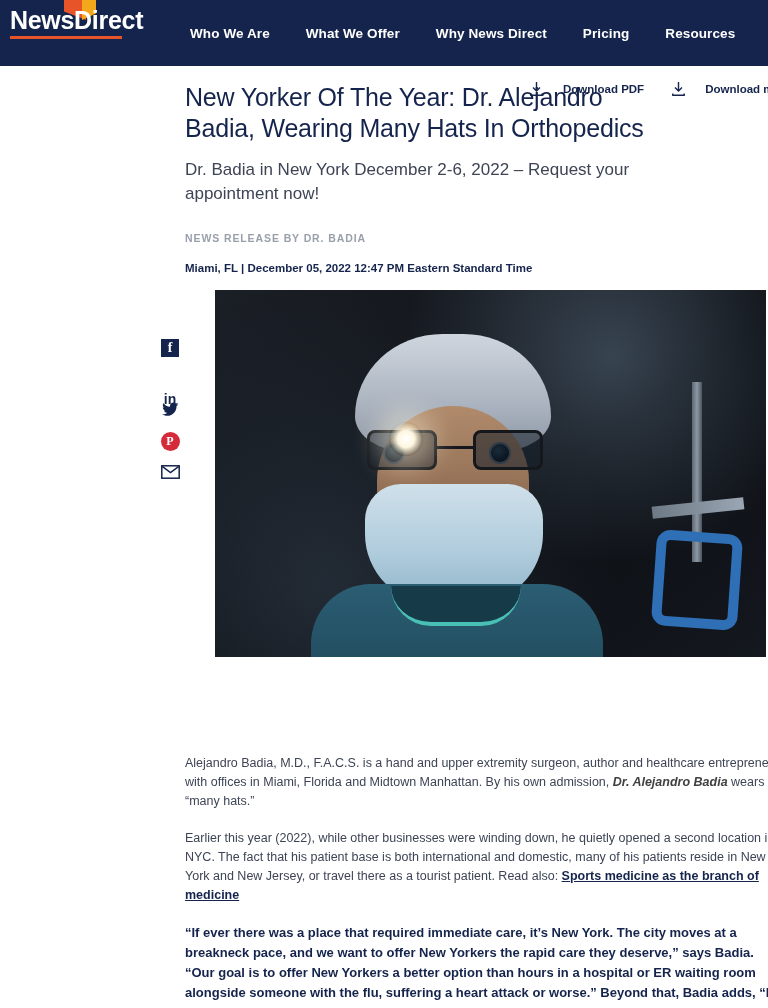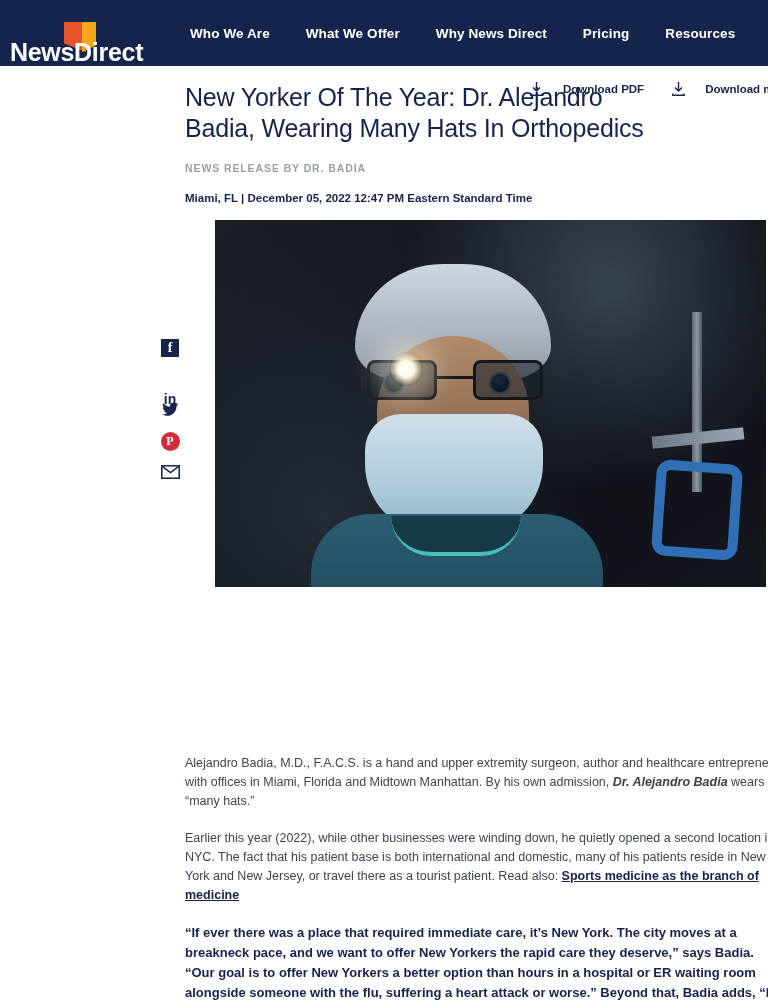--- a/index.html
+++ b/index.html
@@ -18,21 +18,21 @@
     height: 66px;
     background: #15244c;
     display: flex;
     align-items: center;
   }
   .logo-wrap {
     width: 150px;
     padding-left: 6px;
     display: flex;
     flex-direction: column;
-    justify-content: flex-end;
+    justify-content: flex-start;
     height: 66px;
   }
   .logo-mark {
     position: relative;
     width: 150px;
     height: 34px;
   }
   .logo-text {
     position: absolute;
     left: 4px;
@@ -387,20 +387,21 @@
     <div class="share-btn">
       <svg width="19" height="14" viewBox="0 0 19 14">
         <rect x="0.8" y="0.8" width="17.4" height="12.4" fill="none" stroke="#15244c" stroke-width="1.5"></rect>
         <path d="M1.2 1.4 L9.5 7.6 L17.8 1.4" fill="none" stroke="#15244c" stroke-width="1.5"></path>
       </svg>
     </div>
   </div>
 
   <div class="article">
     <h1 class="article-title">New Yorker Of The Year: Dr. Alejandro Badia, Wearing Many Hats In Orthopedics</h1>
+    <div class="article-subtitle">Dr. Badia in New York December 2-6, 2022 – Request your appointment now!</div>
 
     <div class="meta-row">
       <div class="release-by">NEWS RELEASE BY DR. BADIA</div>
       <div class="downloads">
         <div class="dl">
           <svg width="13" height="14" viewBox="0 0 13 14">
             <path d="M6.5 0v8.5M3 5.5l3.5 3.5L10 5.5" fill="none" stroke="#15244c" stroke-width="1.4"></path>
             <path d="M0.8 11.5v1.7h11.4v-1.7" fill="none" stroke="#15244c" stroke-width="1.4"></path>
           </svg>
           <span>Download PDF</span>

